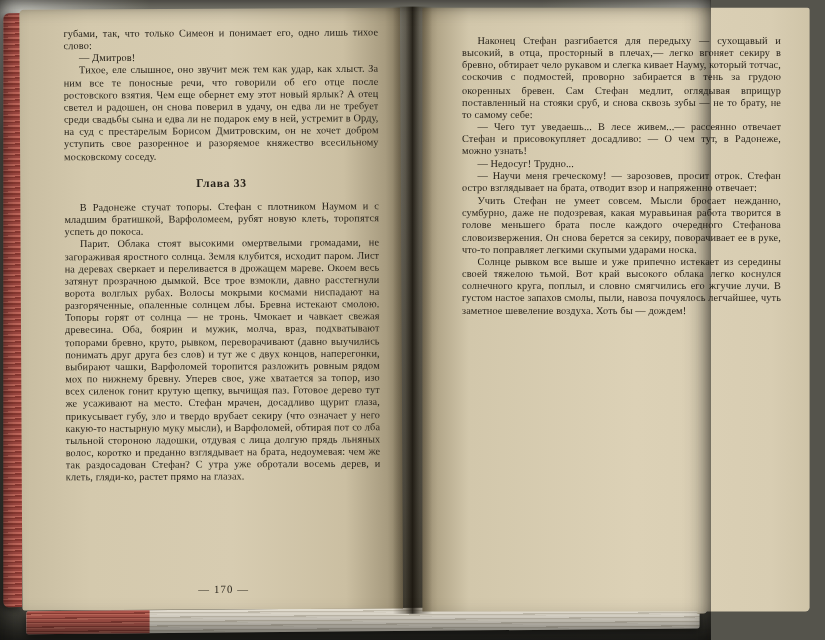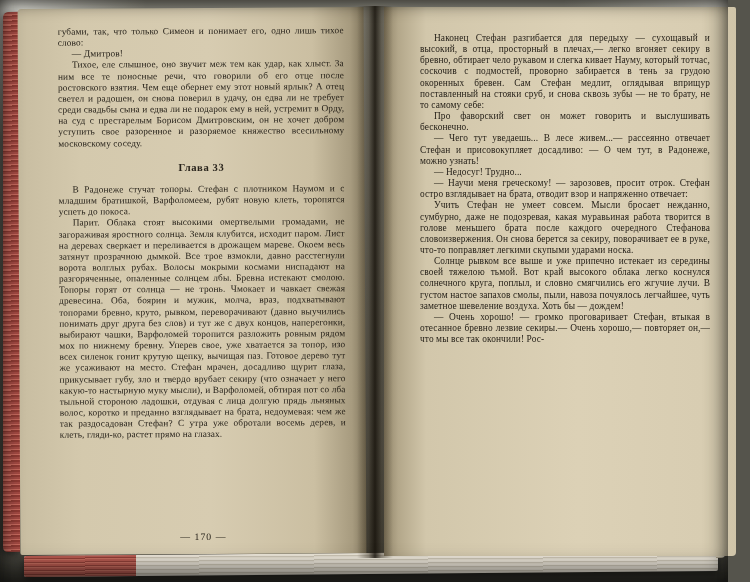--- a/index.html
+++ b/index.html
@@ -1,19 +1,19 @@
 <!DOCTYPE html>
 <html lang="ru"><head>
 <meta charset="utf-8">
 <style>
   * { margin:0; padding:0; box-sizing:border-box; }
   html,body { width:750px; height:582px; overflow:hidden; background:#55544c; }
 
   .scene {
-    position:relative; width:728px; height:582px;
+    position:relative; width:646px; height:582px;
     background:
       radial-gradient(circle at 1% 0%, rgba(238,238,232,.95), rgba(238,238,232,0) 15%),
       radial-gradient(circle at 99% 0%, rgba(210,209,202,.85), rgba(210,209,202,0) 17%),
       linear-gradient(180deg, #8a897f 0%, #74736a 38%, #5a5951 78%, #3f3e37 100%);
     font-family:"Liberation Serif","DejaVu Serif",serif;
   }
 
   
   .fore-edge {
     position:absolute; left:3px; top:12px; width:17px; height:540px;
@@ -114,26 +114,24 @@
         <p class="para heading">Глава 33</p>
         <p class="para indent">В Радонеже стучат топоры. Стефан с плотником Наумом и с младшим братишкой, Варфоломеем, рубят новую клеть, торопятся успеть до покоса.</p>
         <p class="para indent">Парит. Облака стоят высокими омертвелыми громадами, не загораживая яростного солнца. Земля клубится, исходит паром. Лист на деревах сверкает и переливается в дрожащем мареве. Окоем весь затянут прозрачною дымкой. Все трое взмокли, давно расстегнули ворота волглых рубах. Волосы мокрыми космами ниспадают на разгоряченные, опаленные солнцем лбы. Бревна истекают смолою. Топоры горят от солнца — не тронь. Чмокает и чавкает свежая древесина. Оба, боярин и мужик, молча, враз, подхватывают топорами бревно, круто, рывком, переворачивают (давно выучились понимать друг друга без слов) и тут же с двух концов, наперегонки, выбирают чашки, Варфоломей торопится разложить ровным рядом мох по нижнему бревну. Уперев свое, уже хватается за топор, изо всех силенок гонит крутую щепку, вычищая паз. Готовое дерево тут же усаживают на место. Стефан мрачен, досадливо щурит глаза, прикусывает губу, зло и твердо врубает секиру (что означает у него какую-то настырную муку мысли), и Варфоломей, обтирая пот со лба тыльной стороною ладошки, отдувая с лица долгую прядь льняных волос, коротко и преданно взглядывает на брата, недоумевая: чем же так раздосадован Стефан? С утра уже обротали восемь дерев, и клеть, гляди-ко, растет прямо на глазах.</p>
       </div>
     <div class="pagenum">— 170 —</div>
   </div>
 
   <div class="page page-right">
     <div class="page-text">
         <p class="para indent">Наконец Стефан разгибается для передыху — сухощавый и высокий, в отца, просторный в плечах,— легко вгоняет секиру в бревно, обтирает чело рукавом и слегка кивает Науму, который тотчас, соскочив с подмостей, проворно забирается в тень за грудою окоренных бревен. Сам Стефан медлит, оглядывая вприщур поставленный на стояки сруб, и снова сквозь зубы — не то брату, не то самому себе:</p>
-        <p class="para indent">Про фаворский свет он может говорить и выслушивать бесконечно.</p>
         <p class="para dialogue">— Чего тут уведаешь... В лесе живем...— рассеянно отвечает Стефан и присовокупляет досадливо: — О чем тут, в Радонеже, можно узнать!</p>
         <p class="para dialogue">— Недосуг! Трудно...</p>
         <p class="para dialogue">— Научи меня греческому! — зарозовев, просит отрок. Стефан остро взглядывает на брата, отводит взор и напряженно отвечает:</p>
         <p class="para indent">Учить Стефан не умеет совсем. Мысли бросает нежданно, сумбурно, даже не подозревая, какая муравьиная работа творится в голове меньшего брата после каждого очередного Стефанова словоизвержения. Он снова берется за секиру, поворачивает ее в руке, что-то поправляет легкими скупыми ударами носка.</p>
         <p class="para indent">Солнце рывком все выше и уже припечно истекает из середины своей тяжелою тьмой. Вот край высокого облака легко коснулся солнечного круга, поплыл, и словно смягчились его жгучие лучи. В густом настое запахов смолы, пыли, навоза почуялось легчайшее, чуть заметное шевеление воздуха. Хоть бы — дождем!</p>
-        <p class="para dialogue">— Очень хорошо! — громко проговаривает Стефан, втыкая в отесанное бревно лезвие секиры.— Очень хорошо,— повторяет он,— что мы все так окончили! Рос-</p>
       </div>
   </div>
 
   <div class="gutter"></div>
   <div class="vignette"></div>
 
 </div>
 
 </body></html>

